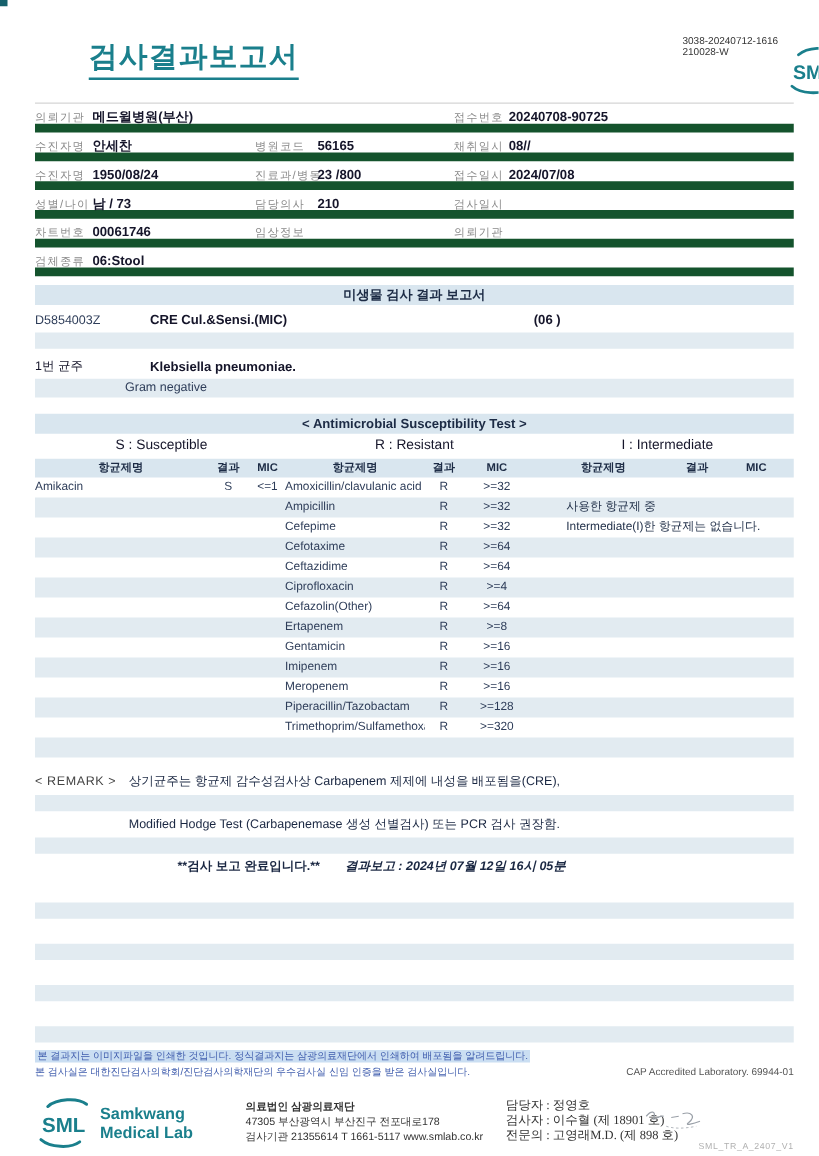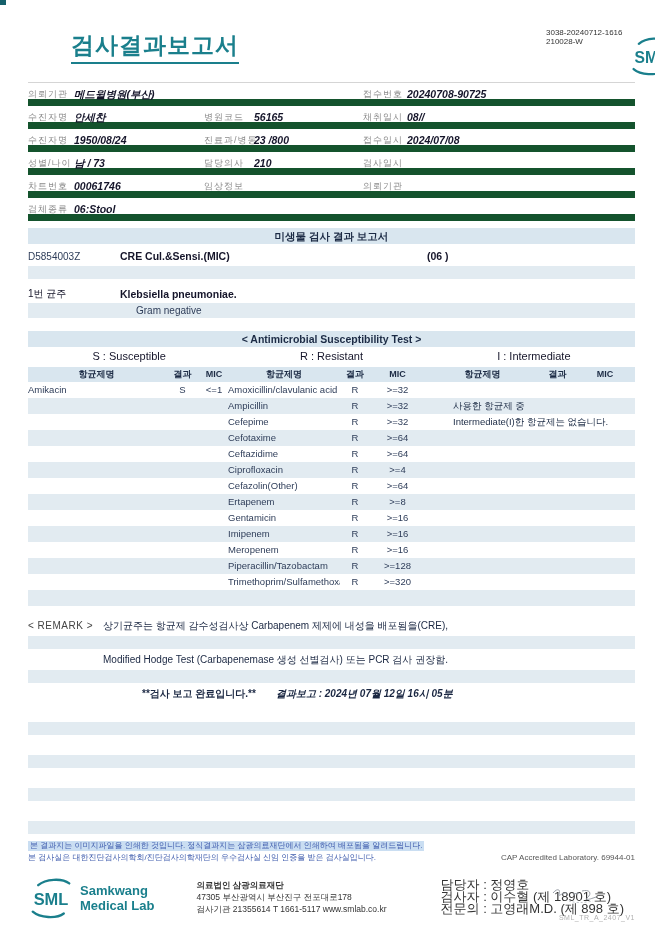--- a/index.html
+++ b/index.html
@@ -22,42 +22,42 @@
   }
   .logo-mini { position:absolute; top:36px; left:586px; }
 
   
   .info-table { margin:4px 20px 0 28px; border-top:1px solid #d5d5d5; }
   .info-row {
     display:grid; grid-template-columns:46px 130px 50px 109px 44px 1fr;
     height:23px; line-height:22px; border-bottom:7px solid #14532d;
   }
   .info-label { font-size:9px; color:#8a8a8a; letter-spacing:1px; white-space:nowrap; }
-  .info-value { font-size:10.5px; font-weight:bold; color:#15152a; white-space:nowrap;font-style:italic; }
+  .info-value { font-size:10.5px; font-weight:bold; color:#15152a; white-space:nowrap; }
 
   
   .content { margin:0 20px 0 28px; }
   .bar {
     background:#d9e6ef; height:16px; line-height:16px; text-align:center;
     font-size:10.5px; font-weight:bold; color:#1c2b45;
   }
   .stripe { background:#e2ebf1; height:13px; }
 
   
   .micro { margin-top:7px; }
   .micro-row1 { display:flex; height:19px; line-height:19px; margin-top:3px; }
   .micro-code { width:92px; font-size:10px; color:#2e3d59; }
   .micro-test { width:307px; font-size:10.5px; font-weight:bold; color:#15152a; }
   .micro-paren { font-size:10.5px; font-weight:bold; color:#15152a; }
   .micro-gap { height:6px; }
   .micro-row2 { display:flex; height:18px; line-height:18px; }
   .micro-iso { width:92px; font-size:10px; color:#15152a; }
   .micro-org { font-size:10.5px; font-weight:bold; color:#15152a; }
   .stripe-text { background:#e2ebf1; height:15px; line-height:15px; display:flex; }
-  .gram { margin-left:108px; font-size:10px; color:#2e3d59; }
+  .gram { margin-left:72px; font-size:10px; color:#2e3d59; }
 
   
   .ast { margin-top:13px; }
   .legend { display:flex; height:17px; line-height:17px; margin-top:1px; }
   .legend span { flex:1; text-align:center; font-size:11px; color:#15152a; }
   .ast-grid {
     display:grid;
     grid-template-columns:137px 35px 28px 112px 30px 55px 115px 35px 1fr;
   }
   .ast-head { background:#d9e6ef; height:15px; line-height:15px; margin-top:2px; }
@@ -89,21 +89,21 @@
     line-height:10px; padding:0 2px;
   }
   .notice2-row { display:flex; margin-top:1px; }
   .notice2 { color:#3f5cad; font-size:8px; line-height:10px; }
   .cap { margin-left:auto; color:#555; font-size:8px; line-height:10px; }
   .footer-main { display:flex; margin-top:14px; }
   .logo-block { display:flex; align-items:center; }
   .logo-name { margin-left:6px; color:#1a7f8c; font-weight:bold; font-size:13px; line-height:15px; }
   .org-block { margin-left:42px; font-size:8.5px; color:#333; line-height:12px; padding-top:2px; }
   .org-block .org-line1 { font-weight:bold; }
-  .sign-block { margin-left:54px; position:relative; font-size:13px; color:#333; line-height:12px; padding-top:2px; }
+  .sign-block { margin-left:18px; position:relative; font-size:10px; color:#333; line-height:12px; padding-top:2px;font-family:Liberation Serif, serif; }
   .signature { position:absolute; left:108px; top:8px; }
   .form-code { position:absolute; right:0; bottom:-2px; font-size:7px; color:#b0b0b0; letter-spacing:0.5px; }
 </style>
 </head>
 <body>
 
 <div class="page">
   <div class="corner-mark"></div>
 
   <div class="header">

